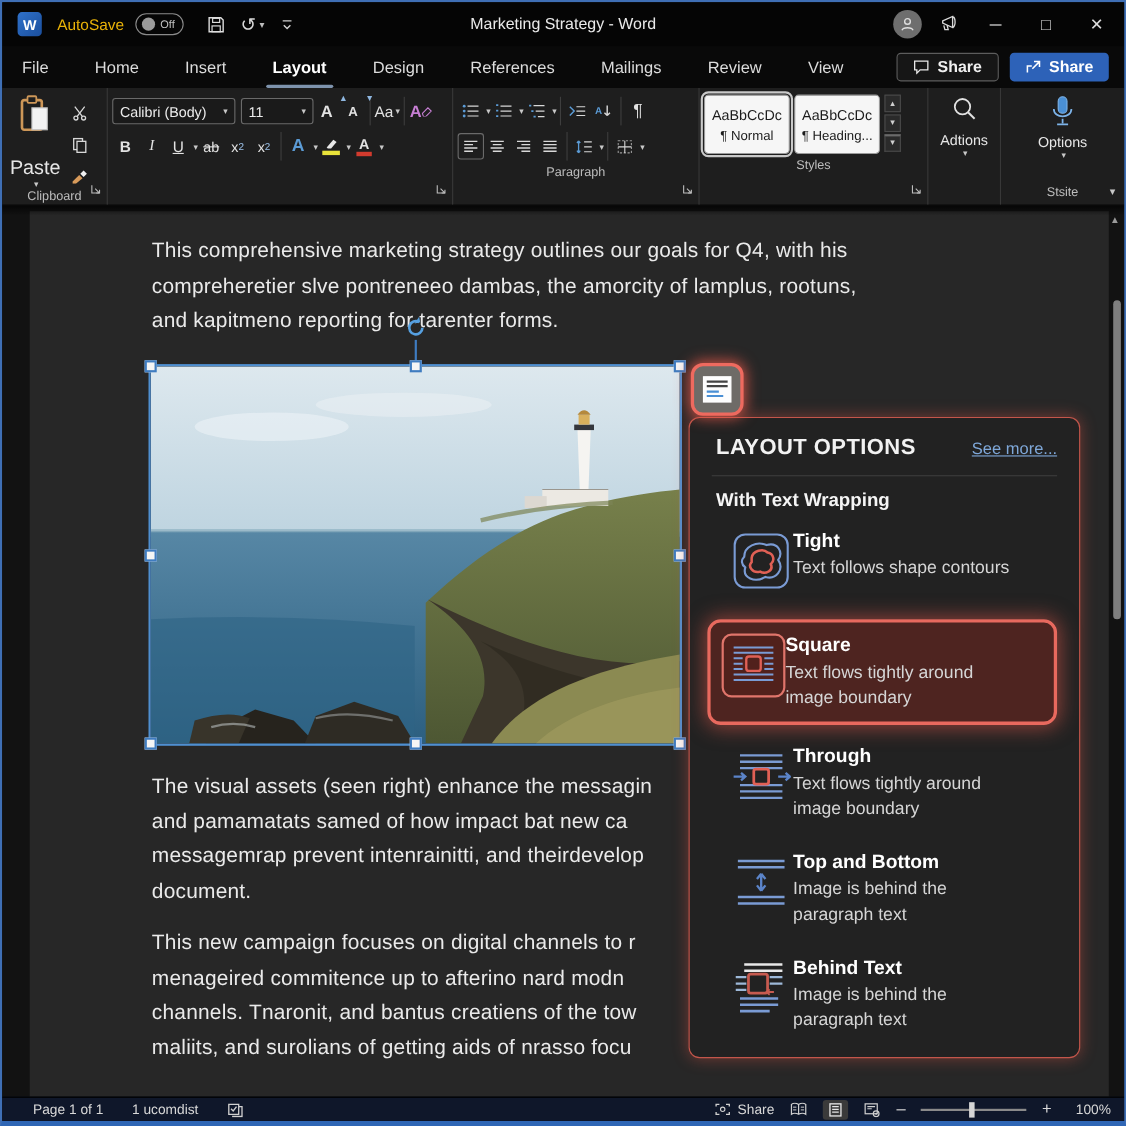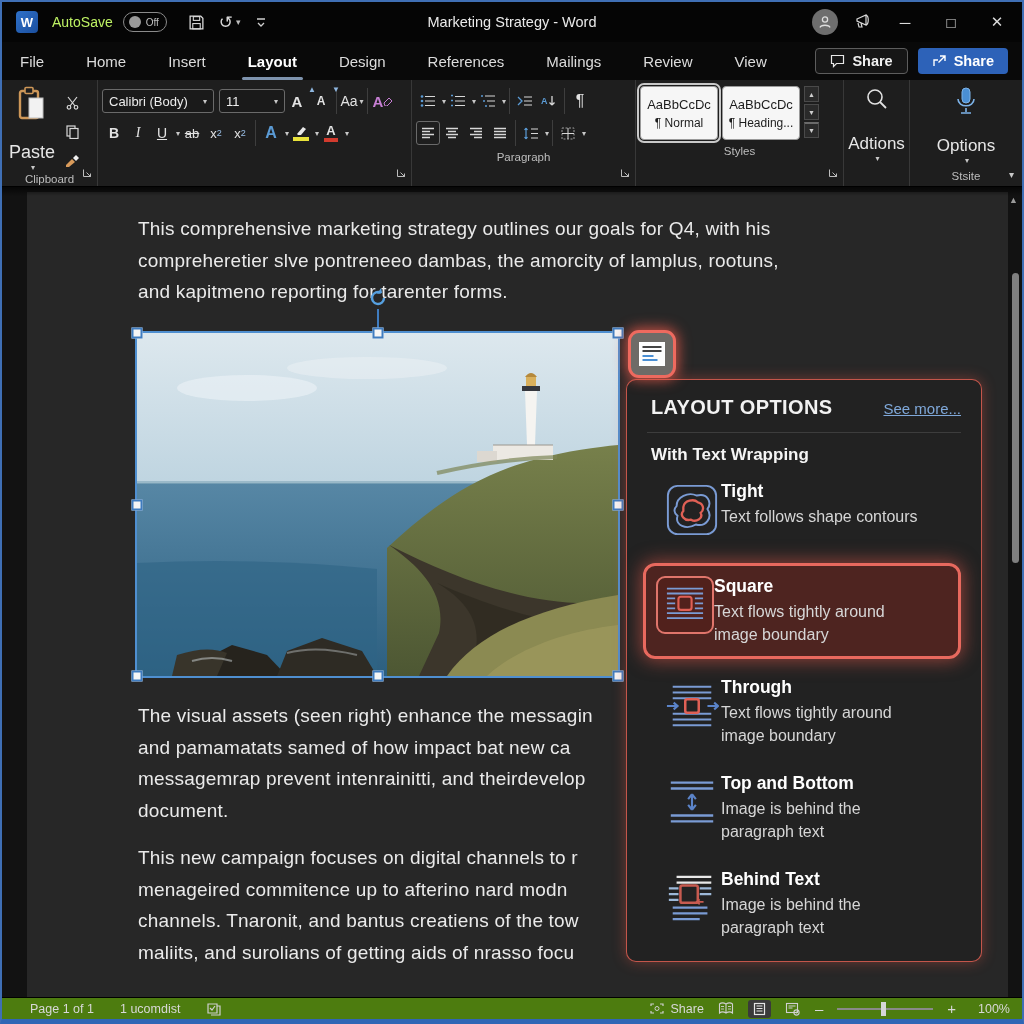--- a/index.html
+++ b/index.html
@@ -5,21 +5,21 @@
   * { margin:0; padding:0; box-sizing:border-box; }
   html,body { background:#000; }
   body { font-family:"Liberation Sans", sans-serif; }
   #app { position:relative; width:1024px; height:1024px; background:#0a0a0a;
          border:2px solid #3f6fb5; border-bottom:5px solid #2f66b5; overflow:hidden; color:#e6e6e6; }
 
   
   .titlebar { height:40px; background:#050505; display:flex; align-items:center; padding:0 10px; position:relative; }
   .word-logo { width:22px; height:22px; background:linear-gradient(135deg,#2f71c9,#1b4f9e); border-radius:4px;
                color:#fff; font-weight:bold; font-size:13px; display:flex; align-items:center; justify-content:center; margin:0 14px 0 4px; }
-  .autosave { color:#bef264; font-size:14px; margin-right:10px; }
+  .autosave { color:#eab308; font-size:14px; margin-right:10px; }
   .toggle { width:44px; height:20px; border:1px solid #8a8a8a; border-radius:10px; display:flex; align-items:center; padding:0 5px; gap:5px; margin-right:14px; }
   .knob { width:12px; height:12px; border-radius:50%; background:#9a9a9a; }
   .toggle-state { font-size:10px; color:#c0c0c0; }
   .qat-btn { color:#d8d8d8; font-size:17px; margin:0 7px; display:flex; align-items:center; gap:3px; }
   .qat-btn svg { display:block; }
   .mini-chevron { font-size:9px; color:#bdbdbd; }
   .win-title { position:absolute; left:0; right:0; text-align:center; font-size:14.5px; color:#eaeaea; pointer-events:none; }
   .tb-right { margin-left:auto; display:flex; align-items:center; gap:16px; z-index:2; }
   .avatar { width:26px; height:26px; border-radius:50%; background:#6e6e6e; display:flex; align-items:center; justify-content:center; }
   .win-ctl { color:#dcdcdc; font-size:15px; width:30px; text-align:center; }
@@ -70,21 +70,21 @@
   .style-card { width:78px; height:54px; background:#f6f6f6; border-radius:4px; border:1px solid #9a9a9a;
                 display:flex; flex-direction:column; align-items:center; justify-content:center; color:#1c1c1c; }
   .style-card.sel { outline:2px solid #c9c9c9; outline-offset:1px; }
   .style-prev { font-size:13px; }
   .style-name { font-size:12px; margin-top:4px; }
   .style-spin { display:flex; flex-direction:column; gap:2px; }
   .spin-btn { width:15px; height:16px; background:#2a2a2a; border:1px solid #4a4a4a; color:#cfcfcf; font-size:7px;
               display:flex; align-items:center; justify-content:center; }
 
   .bigbtn { display:flex; flex-direction:column; align-items:center; width:62px; padding-top:3px; color:#e6e6e6; }
-  .bigbtn .lbl { font-size:17px; margin-top:21px; }
+  .bigbtn .lbl { font-size:13px; margin-top:7px; }
   .collapse-chev { position:absolute; right:8px; bottom:6px; color:#c8c8c8; font-size:10px; }
 
   
   .canvas { position:relative; height:810px; background:#121212; overflow:hidden; }
   .canvas::before { content:""; position:absolute; top:0; left:0; right:0; height:9px;
                     background:linear-gradient(#000a, transparent); z-index:3; }
   .page { position:absolute; left:25px; top:5px; width:981px; height:805px; background:#272727; }
   .doc-line { white-space:nowrap; overflow:hidden; font-size:19px; line-height:31.5px; color:#eaeaea;
               letter-spacing:.2px; }
   .para { position:absolute; left:136px; width:760px; z-index:1; }
@@ -118,21 +118,21 @@
   .lo-desc { font-size:16px; line-height:23px; color:#d6d6d6; width:200px; }
   .lo-item.hl { background:rgba(140,40,32,.42); border:3px solid #e8695e; border-radius:12px;
                 box-shadow:0 0 18px 2px rgba(232,90,75,.55); margin-left:-8px; padding:10px 6px 10px 10px; margin-bottom:16px; }
   .lo-item.hl .lo-icon { border:2px solid #e0756b; border-radius:9px; background:rgba(90,25,20,.3); }
 
   
   .v-scroll-up { position:absolute; right:4px; top:8px; color:#9a9a9a; font-size:9px; z-index:4; }
   .v-thumb { position:absolute; right:3px; top:86px; width:7px; height:290px; background:#7f7f7f; border-radius:4px; z-index:4; }
 
   
-  .statusbar { height:22px; background:#4d7c0f; border-top:1px solid #000; display:flex; align-items:center;
+  .statusbar { height:22px; background:#0f172a; border-top:1px solid #000; display:flex; align-items:center;
                font-size:12.5px; color:#d8d8d8; padding:0 10px; position:relative; }
   .sb-left { display:flex; align-items:center; gap:26px; margin-left:18px; }
   .sb-right { position:absolute; right:12px; display:flex; align-items:center; gap:14px; }
   .sb-icon { display:flex; align-items:center; }
   .sb-view.sel { background:#3a3a3a; border-radius:3px; padding:2px 5px; }
   .zoom-track { width:96px; height:2px; background:#8a8a8a; position:relative; }
   .zoom-thumb { position:absolute; left:44px; top:-6px; width:5px; height:14px; background:#d6d6d6; }
   .zoom-pct { width:40px; text-align:right; }
 </style>
 </head>

